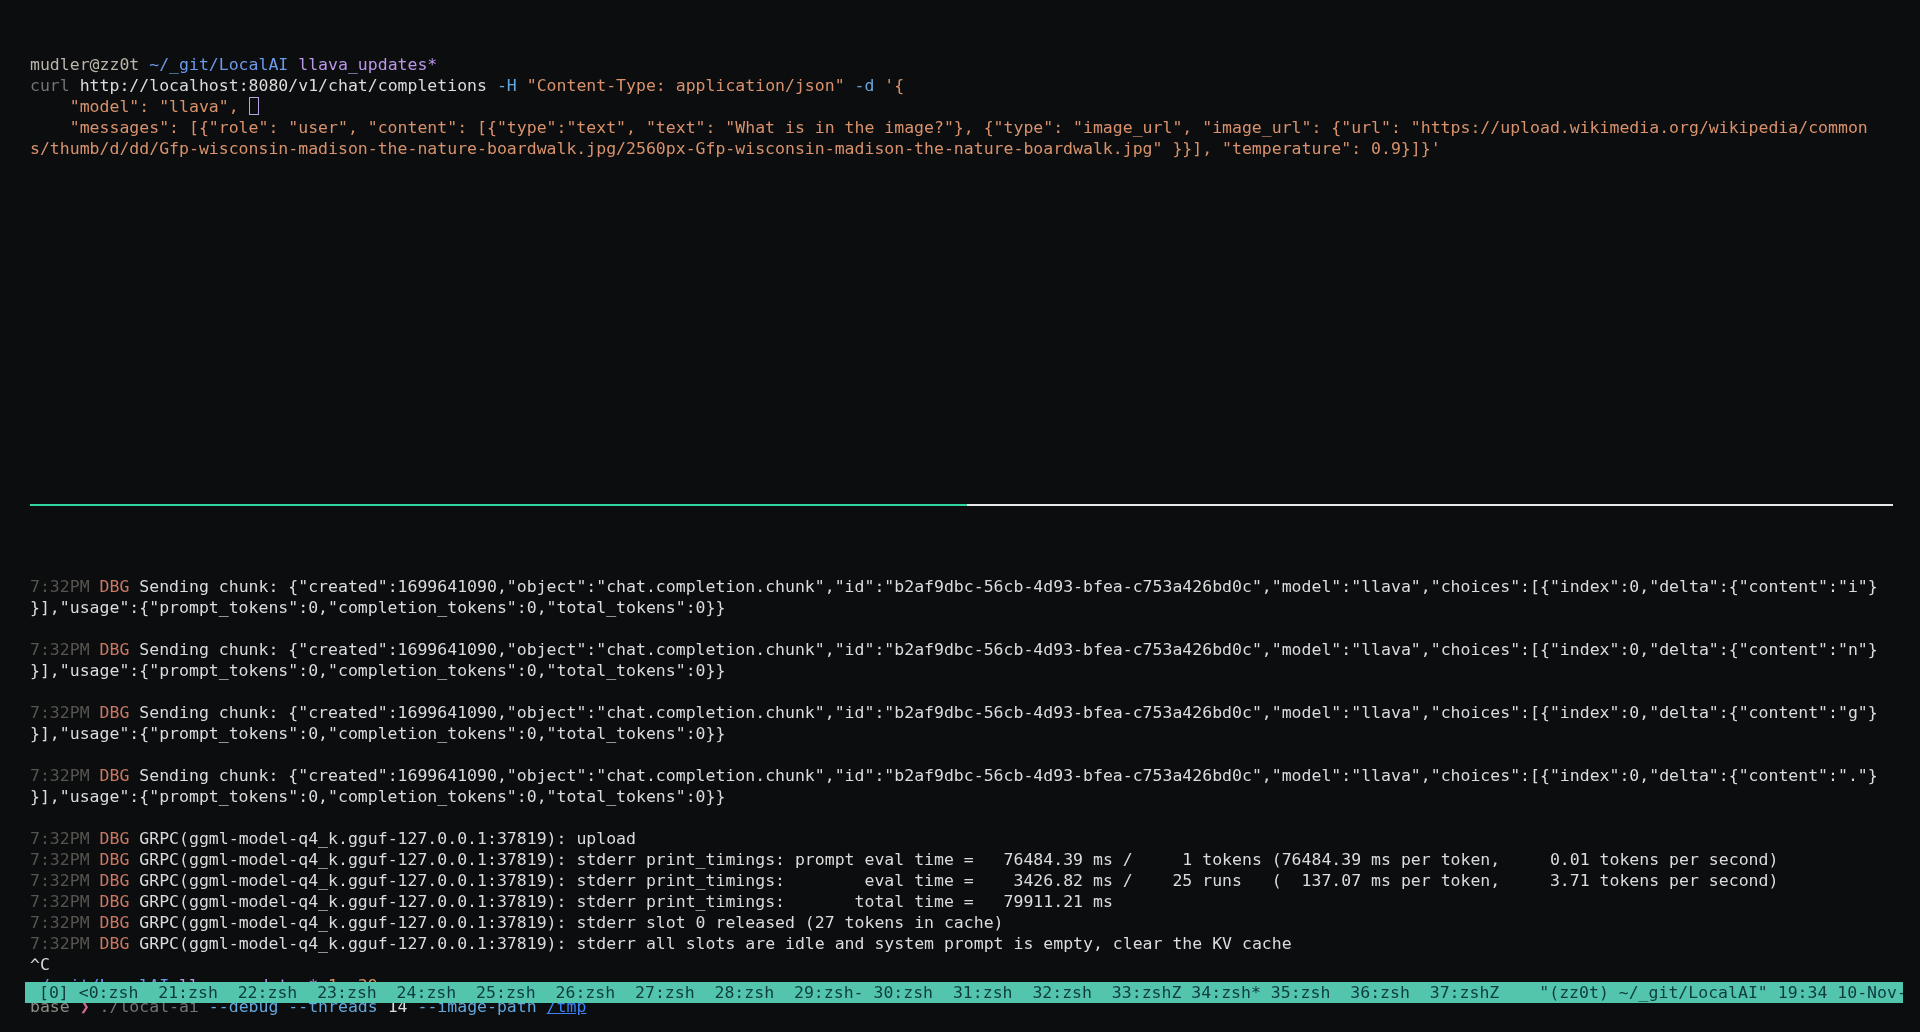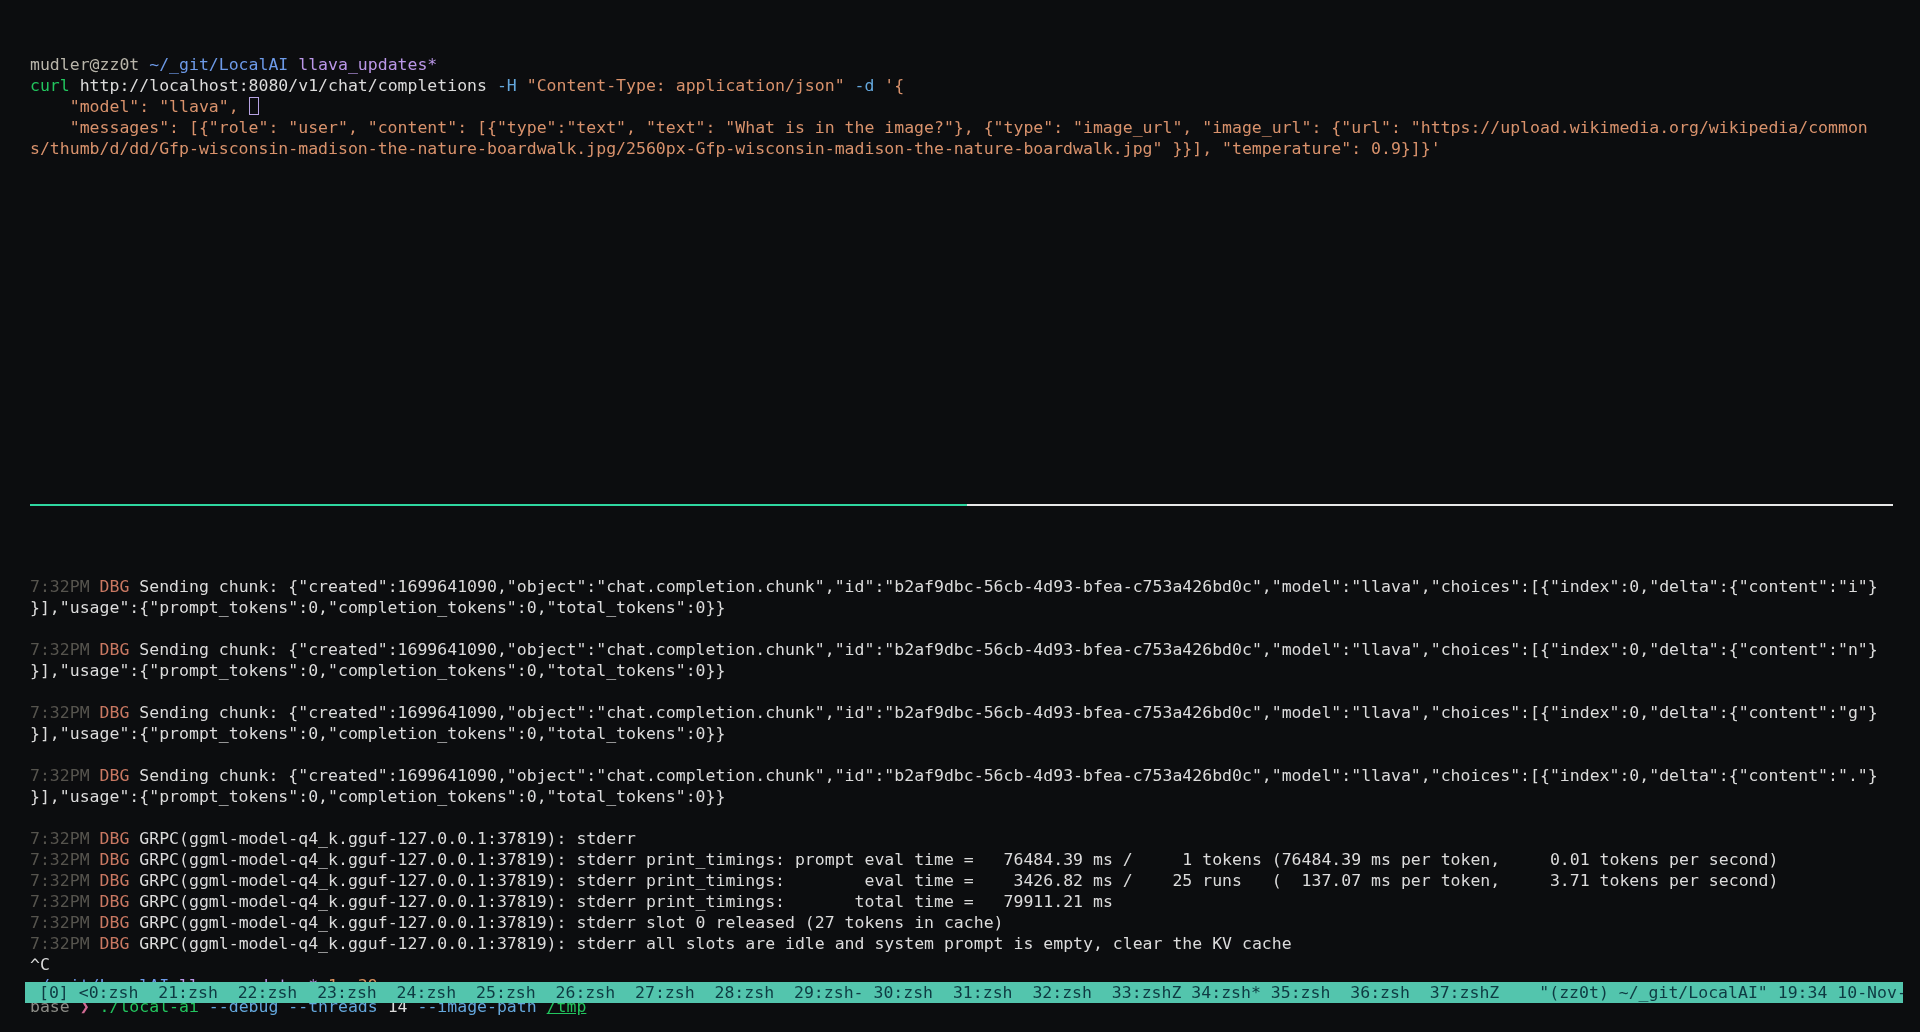--- a/index.html
+++ b/index.html
@@ -27,28 +27,28 @@
     position:absolute; top:982px; left:25px; width:1878px; height:21px;
     background:#53c5ad; color:#0e3a42; display:flex; align-items:center;
     white-space:pre; padding-left:14px; overflow:hidden;gap:40px;
   }
 </style>
 <style>.sg-user{color:#b9b5aa}
 .sg-muted{color:#8c8c86}
 .sg-path{color:#6d9ae8}
 .sg-branch{color:#bb97e8}
 .sg-promptsym{color:#cf6a92}
-.sg-cmd{color:#22c55e}
+.sg-cmd{color:#737373}
 .sg-flag{color:#64a7dc}
 .sg-str{color:#d9926c}
 .sg-plain{color:#dcdcdc}
 .sg-time{color:#56544e}
 .sg-dbg{color:#c97862}
 .sg-dur{color:#d9915f}
-.sg-tmp{color:#22c55e}</style></head>
+.sg-tmp{color:#3b82f6}</style></head>
 <body>
 
 <div class="screen">
 
   <div class="pane" id="top-pane">
       <div class="tline"><span class="sg sg-user">mudler@zz0t </span><span class="sg sg-path">~/_git/LocalAI</span><span class="sg sg-plain"> </span><span class="sg sg-branch">llava_updates*</span></div>
       <div class="tline"><span class="sg sg-cmd">curl</span><span class="sg sg-plain"> http://localhost:8080/v1/chat/completions </span><span class="sg sg-flag">-H</span><span class="sg sg-plain"> </span><span class="sg sg-str">"Content-Type: application/json"</span><span class="sg sg-plain"> </span><span class="sg sg-flag">-d</span><span class="sg sg-plain"> </span><span class="sg sg-str">'{</span></div>
       <div class="tline"><span class="sg sg-str">    "model": "llava", </span><span class="sg sg-cursor"></span></div>
       <div class="tline"><span class="sg sg-str">    "messages": [{"role": "user", "content": [{"type":"text", "text": "What is in the image?"}, {"type": "image_url", "image_url": {"url": "https://upload.wikimedia.org/wikipedia/common</span></div>
       <div class="tline"><span class="sg sg-str">s/thumb/d/dd/Gfp-wisconsin-madison-the-nature-boardwalk.jpg/2560px-Gfp-wisconsin-madison-the-nature-boardwalk.jpg" }}], "temperature": 0.9}]}'</span></div>
@@ -65,21 +65,21 @@
       <div class="tline"> </div>
       <div class="tline"><span class="sg sg-time">7:32PM</span><span class="sg sg-plain"> </span><span class="sg sg-dbg">DBG</span><span class="sg sg-plain"> Sending chunk: {"created":1699641090,"object":"chat.completion.chunk","id":"b2af9dbc-56cb-4d93-bfea-c753a426bd0c","model":"llava","choices":[{"index":0,"delta":{"content":"n"}</span></div>
       <div class="tline"><span class="sg sg-plain">}],"usage":{"prompt_tokens":0,"completion_tokens":0,"total_tokens":0}}</span></div>
       <div class="tline"> </div>
       <div class="tline"><span class="sg sg-time">7:32PM</span><span class="sg sg-plain"> </span><span class="sg sg-dbg">DBG</span><span class="sg sg-plain"> Sending chunk: {"created":1699641090,"object":"chat.completion.chunk","id":"b2af9dbc-56cb-4d93-bfea-c753a426bd0c","model":"llava","choices":[{"index":0,"delta":{"content":"g"}</span></div>
       <div class="tline"><span class="sg sg-plain">}],"usage":{"prompt_tokens":0,"completion_tokens":0,"total_tokens":0}}</span></div>
       <div class="tline"> </div>
       <div class="tline"><span class="sg sg-time">7:32PM</span><span class="sg sg-plain"> </span><span class="sg sg-dbg">DBG</span><span class="sg sg-plain"> Sending chunk: {"created":1699641090,"object":"chat.completion.chunk","id":"b2af9dbc-56cb-4d93-bfea-c753a426bd0c","model":"llava","choices":[{"index":0,"delta":{"content":"."}</span></div>
       <div class="tline"><span class="sg sg-plain">}],"usage":{"prompt_tokens":0,"completion_tokens":0,"total_tokens":0}}</span></div>
       <div class="tline"> </div>
-      <div class="tline"><span class="sg sg-time">7:32PM</span><span class="sg sg-plain"> </span><span class="sg sg-dbg">DBG</span><span class="sg sg-plain"> GRPC(ggml-model-q4_k.gguf-127.0.0.1:37819): stderr</span></div>
+      <div class="tline"><span class="sg sg-time">7:32PM</span><span class="sg sg-plain"> </span><span class="sg sg-dbg">DBG</span><span class="sg sg-plain"> GRPC(ggml-model-q4_k.gguf-127.0.0.1:37819): upload</span></div>
       <div class="tline"><span class="sg sg-time">7:32PM</span><span class="sg sg-plain"> </span><span class="sg sg-dbg">DBG</span><span class="sg sg-plain"> GRPC(ggml-model-q4_k.gguf-127.0.0.1:37819): stderr print_timings: prompt eval time =   76484.39 ms /     1 tokens (76484.39 ms per token,     0.01 tokens per second)</span></div>
       <div class="tline"><span class="sg sg-time">7:32PM</span><span class="sg sg-plain"> </span><span class="sg sg-dbg">DBG</span><span class="sg sg-plain"> GRPC(ggml-model-q4_k.gguf-127.0.0.1:37819): stderr print_timings:        eval time =    3426.82 ms /    25 runs   (  137.07 ms per token,     3.71 tokens per second)</span></div>
       <div class="tline"><span class="sg sg-time">7:32PM</span><span class="sg sg-plain"> </span><span class="sg sg-dbg">DBG</span><span class="sg sg-plain"> GRPC(ggml-model-q4_k.gguf-127.0.0.1:37819): stderr print_timings:       total time =   79911.21 ms</span></div>
       <div class="tline"><span class="sg sg-time">7:32PM</span><span class="sg sg-plain"> </span><span class="sg sg-dbg">DBG</span><span class="sg sg-plain"> GRPC(ggml-model-q4_k.gguf-127.0.0.1:37819): stderr slot 0 released (27 tokens in cache)</span></div>
       <div class="tline"><span class="sg sg-time">7:32PM</span><span class="sg sg-plain"> </span><span class="sg sg-dbg">DBG</span><span class="sg sg-plain"> GRPC(ggml-model-q4_k.gguf-127.0.0.1:37819): stderr all slots are idle and system prompt is empty, clear the KV cache</span></div>
       <div class="tline"><span class="sg sg-plain">^C</span></div>
       <div class="tline"><span class="sg sg-path">~/_git/LocalAI</span><span class="sg sg-plain"> </span><span class="sg sg-branch">llava_updates*</span><span class="sg sg-plain"> </span><span class="sg sg-dur">1m 39s</span></div>
       <div class="tline"><span class="sg sg-muted">base </span><span class="sg sg-promptsym">❯</span><span class="sg sg-plain"> </span><span class="sg sg-cmd">./local-ai</span><span class="sg sg-plain"> </span><span class="sg sg-flag">--debug</span><span class="sg sg-plain"> </span><span class="sg sg-flag">--threads</span><span class="sg sg-plain"> 14 </span><span class="sg sg-flag">--image-path</span><span class="sg sg-plain"> </span><span class="sg sg-tmp">/tmp</span></div>
     </div>
 

